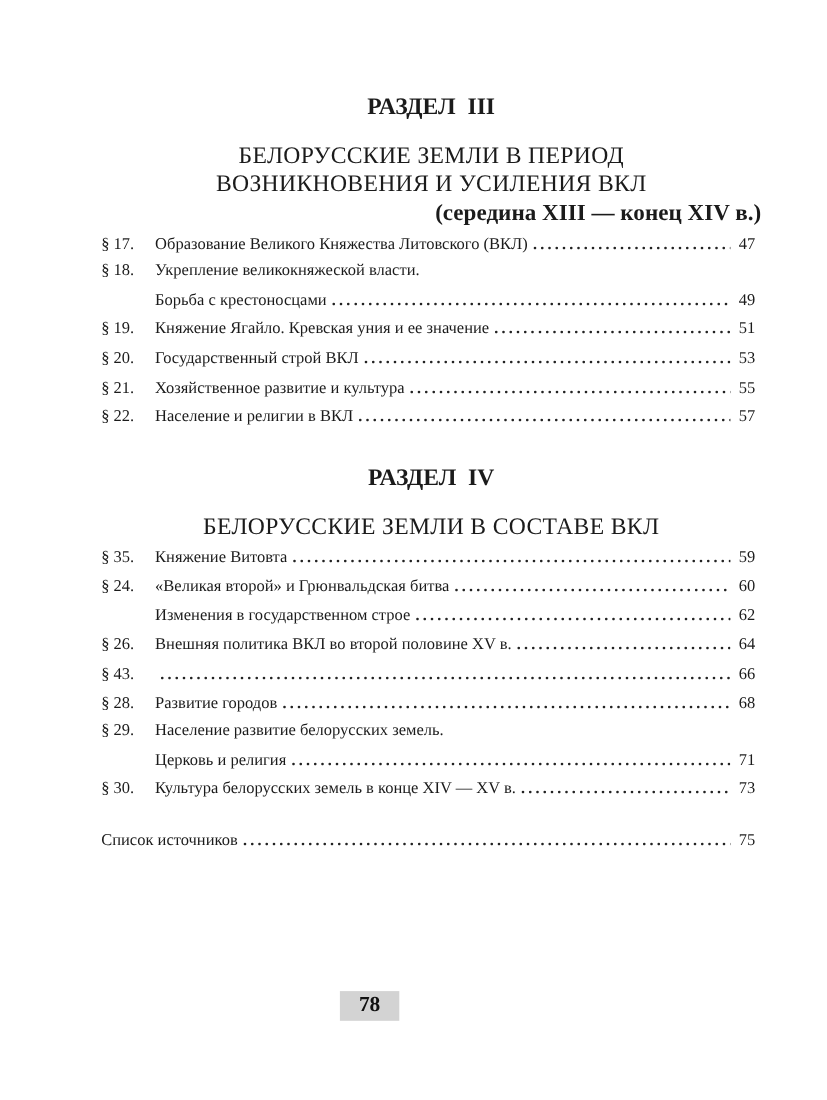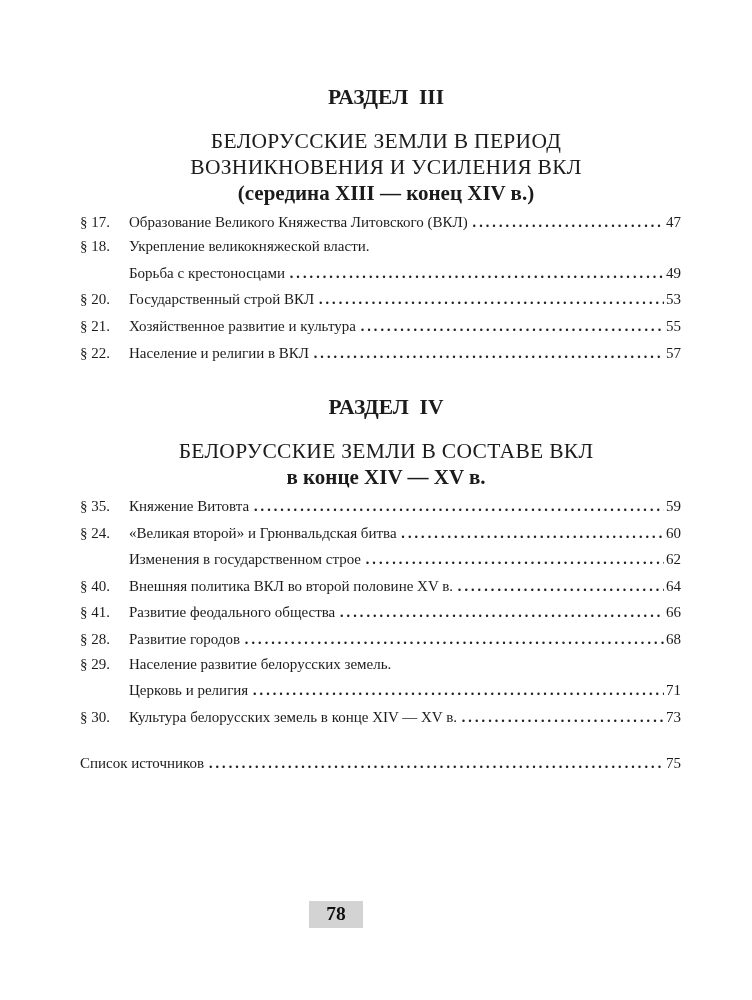--- a/index.html
+++ b/index.html
@@ -7,37 +7,38 @@
     width: 752px;
     height: 1000px;
     background: #ffffff;
     font-family: "Liberation Serif", "DejaVu Serif", serif;
     color: #1b1b1b;
     position: relative;
     overflow: hidden;
   }
   .page {
     padding: 66px 60px 0 80px;
+    margin-left: 12px;
   }
   .toc-section .kicker {
     text-align: center;
     font-weight: bold;
     font-size: 21.5px;
     line-height: 26px;
     white-space: pre;
   }
   .section-title-line {
     text-align: center;
     font-weight: normal;
     font-size: 21.5px;
     line-height: 26px;
     letter-spacing: 0.3px;
   }
   .subtitle {
-    text-align: center;
+    text-align: right;
     font-weight: bold;
     font-size: 21px;
     line-height: 26px;
   }
   .toc-section + .toc-section { margin-top: 29px; }
   .items { margin-top: 2px; }
   .toc-row {
     display: flex;
     align-items: baseline;
     font-size: 15px;
@@ -54,21 +55,21 @@
   }
   .leader::after {
     content: "...................................................................................................................................................";
     font-size: 20px;
     letter-spacing: 1.6px;
     color: #222;
   }
   .row-page {
     flex: 0 0 auto;
     min-width: 26px;
-    text-align: left;
+    text-align: center;
   }
   .standalone { margin-top: 20px; }
   .standalone .toc-row.no-label .row-text { flex: 0 1 auto; }
   .footer {
     position: absolute;
     top: 901px;
     left: 0;
     width: 672px;
     display: flex;
     justify-content: center;
@@ -108,20 +109,26 @@
 
   </div>
 
   <div class="toc-row">
     <span class="row-label"></span>
     <span class="row-text">Борьба с крестоносцами</span>
     <span class="leader"></span>
     <span class="row-page">49</span>
   </div>
 
+  <div class="toc-row">
+    <span class="row-label">§ 19.</span>
+    <span class="row-text">Княжение Ягайло. Кревская уния и ее значение</span>
+    <span class="leader"></span>
+    <span class="row-page">51</span>
+  </div>
 
   <div class="toc-row">
     <span class="row-label">§ 20.</span>
     <span class="row-text">Государственный строй ВКЛ</span>
     <span class="leader"></span>
     <span class="row-page">53</span>
   </div>
 
   <div class="toc-row">
     <span class="row-label">§ 21.</span>
@@ -137,21 +144,20 @@
     <span class="row-page">57</span>
   </div>
 </div>
   </section>
 
   <section class="toc-section">
     <h2 class="kicker">РАЗДЕЛ  IV</h2>
     <div class="title">
           <div class="section-title-line">БЕЛОРУССКИЕ ЗЕМЛИ В СОСТАВЕ ВКЛ</div>
         </div>
-    <div class="subtitle">в конце XIV — XV в.</div>
     <div class="items">
   <div class="toc-row">
     <span class="row-label">§ 35.</span>
     <span class="row-text">Княжение Витовта</span>
     <span class="leader"></span>
     <span class="row-page">59</span>
   </div>
 
   <div class="toc-row">
     <span class="row-label">§ 24.</span>
@@ -162,29 +168,28 @@
 
 
   <div class="toc-row">
     <span class="row-label"></span>
     <span class="row-text">Изменения в государственном строе</span>
     <span class="leader"></span>
     <span class="row-page">62</span>
   </div>
 
   <div class="toc-row">
-    <span class="row-label">§ 40.</span>
+    <span class="row-label">§ 26.</span>
     <span class="row-text">Внешняя политика ВКЛ во второй половине XV в.</span>
     <span class="leader"></span>
     <span class="row-page">64</span>
   </div>
 
   <div class="toc-row">
-    <span class="row-label">§ 41.</span>
-    <span class="row-text">Развитие феодального общества</span>
+    <span class="row-label">§ 43.</span>
     <span class="leader"></span>
     <span class="row-page">66</span>
   </div>
 
   <div class="toc-row">
     <span class="row-label">§ 28.</span>
     <span class="row-text">Развитие городов</span>
     <span class="leader"></span>
     <span class="row-page">68</span>
   </div>

